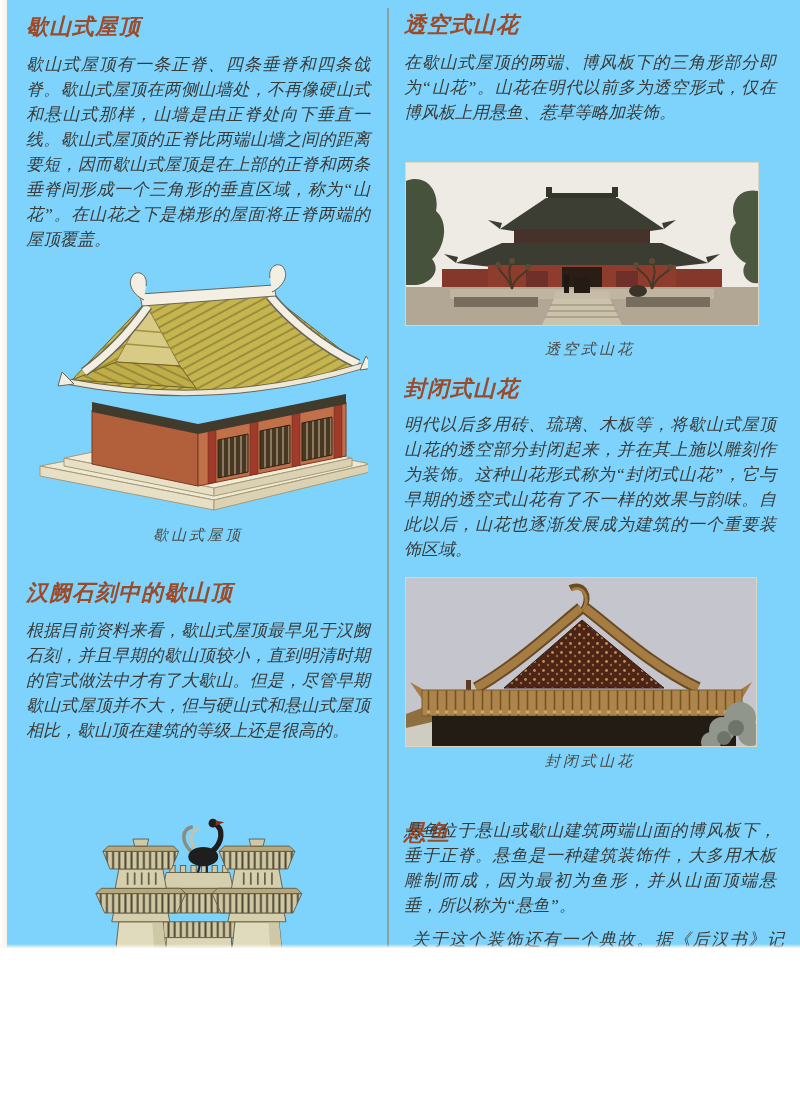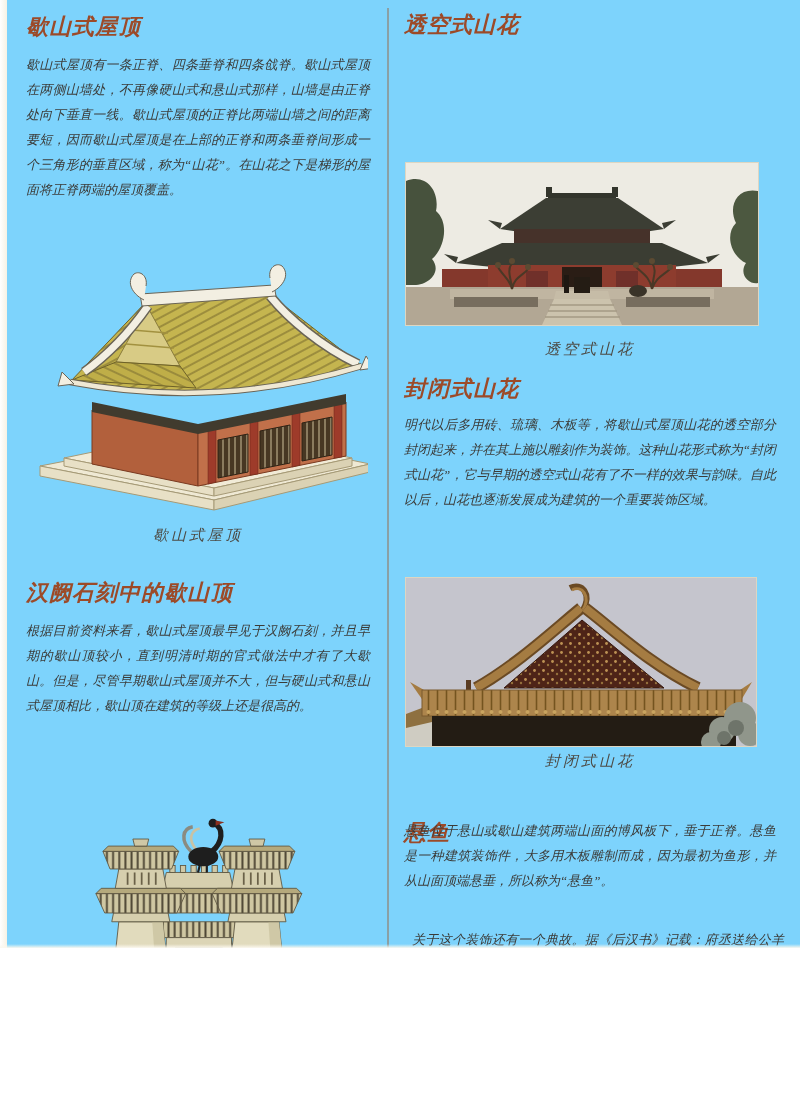--- a/index.html
+++ b/index.html
@@ -22,21 +22,21 @@
   .divider {
     position:absolute; left:387px; top:8px; width:2px; height:1096px;
     background:#8f8f88; opacity:.75;
   }
   .abs { position:absolute; }
   .h {
     font-family:"Liberation Sans", sans-serif; font-weight:bold;
     font-size:22px; color:#9c4a28; letter-spacing:1px; line-height:1.2;
   }
   .p {
-    font-size:13px; line-height:25px; color:#3b3b38; text-align:justify;
+    font-size:17px; line-height:25px; color:#3b3b38; text-align:justify;
   }
   .p.tight { line-height:24px;margin-left:8px; }
   .cap {
     font-size:15px; color:#4c4a44; letter-spacing:3px; text-align:center;
   }
   .fig { display:flex; justify-content:center; align-items:flex-start; }
   .photo-frame { box-shadow:0 0 0 1px #ddd6c2; line-height:0; }
   svg { display:block; }
 </style>
 </head>
@@ -186,20 +186,21 @@
       <polygon points="194,72 280,72 272,92 202,92" fill="url(#qr)" stroke="#5f5741"></polygon>
       <polygon points="200,66 274,66 280,72 194,72" fill="#b5a97c" stroke="#5f5741"></polygon>
       <polygon points="228,58 246,58 244,66 230,66" fill="#cfc8a6" stroke="#5f5741"></polygon>
     </svg>
   </div>
 
   <div class="abs cap" style="left:26px; top:1058px; width:344px;">汉阙石刻中的歇山顶</div>
 
   <div class="abs h" style="left:404px; top:12px; width:372px;">透空式山花</div>
 
+  <div class="abs p" style="left:404px; top:50px; width:372px;">在歇山式屋顶的两端、博风板下的三角形部分即为“山花”。山花在明代以前多为透空形式，仅在博风板上用悬鱼、惹草等略加装饰。</div>
 
   <div class="abs photo-frame" style="left:406px; top:163px;">
     <svg viewBox="0 0 352 162" width="352" height="162">
       <rect x="0" y="0" width="352" height="124" fill="#edebe3"></rect>
       <path d="M0,18 C20,10 34,28 30,48 C44,60 38,86 26,96 C36,108 24,122 8,122 L0,122 Z" fill="#47523d"></path>
       <path d="M352,28 C330,24 322,44 330,60 C318,72 326,94 340,100 C332,112 344,122 352,120 Z" fill="#4c5840"></path>
       <rect x="142" y="30" width="68" height="5" fill="#33352c"></rect>
       <rect x="140" y="24" width="6" height="10" fill="#33352c"></rect>
       <rect x="206" y="24" width="6" height="10" fill="#33352c"></rect>
       <path d="M140,35 L212,35 L258,66 Q176,80 94,66 Z" fill="#3c3e34"></path>

